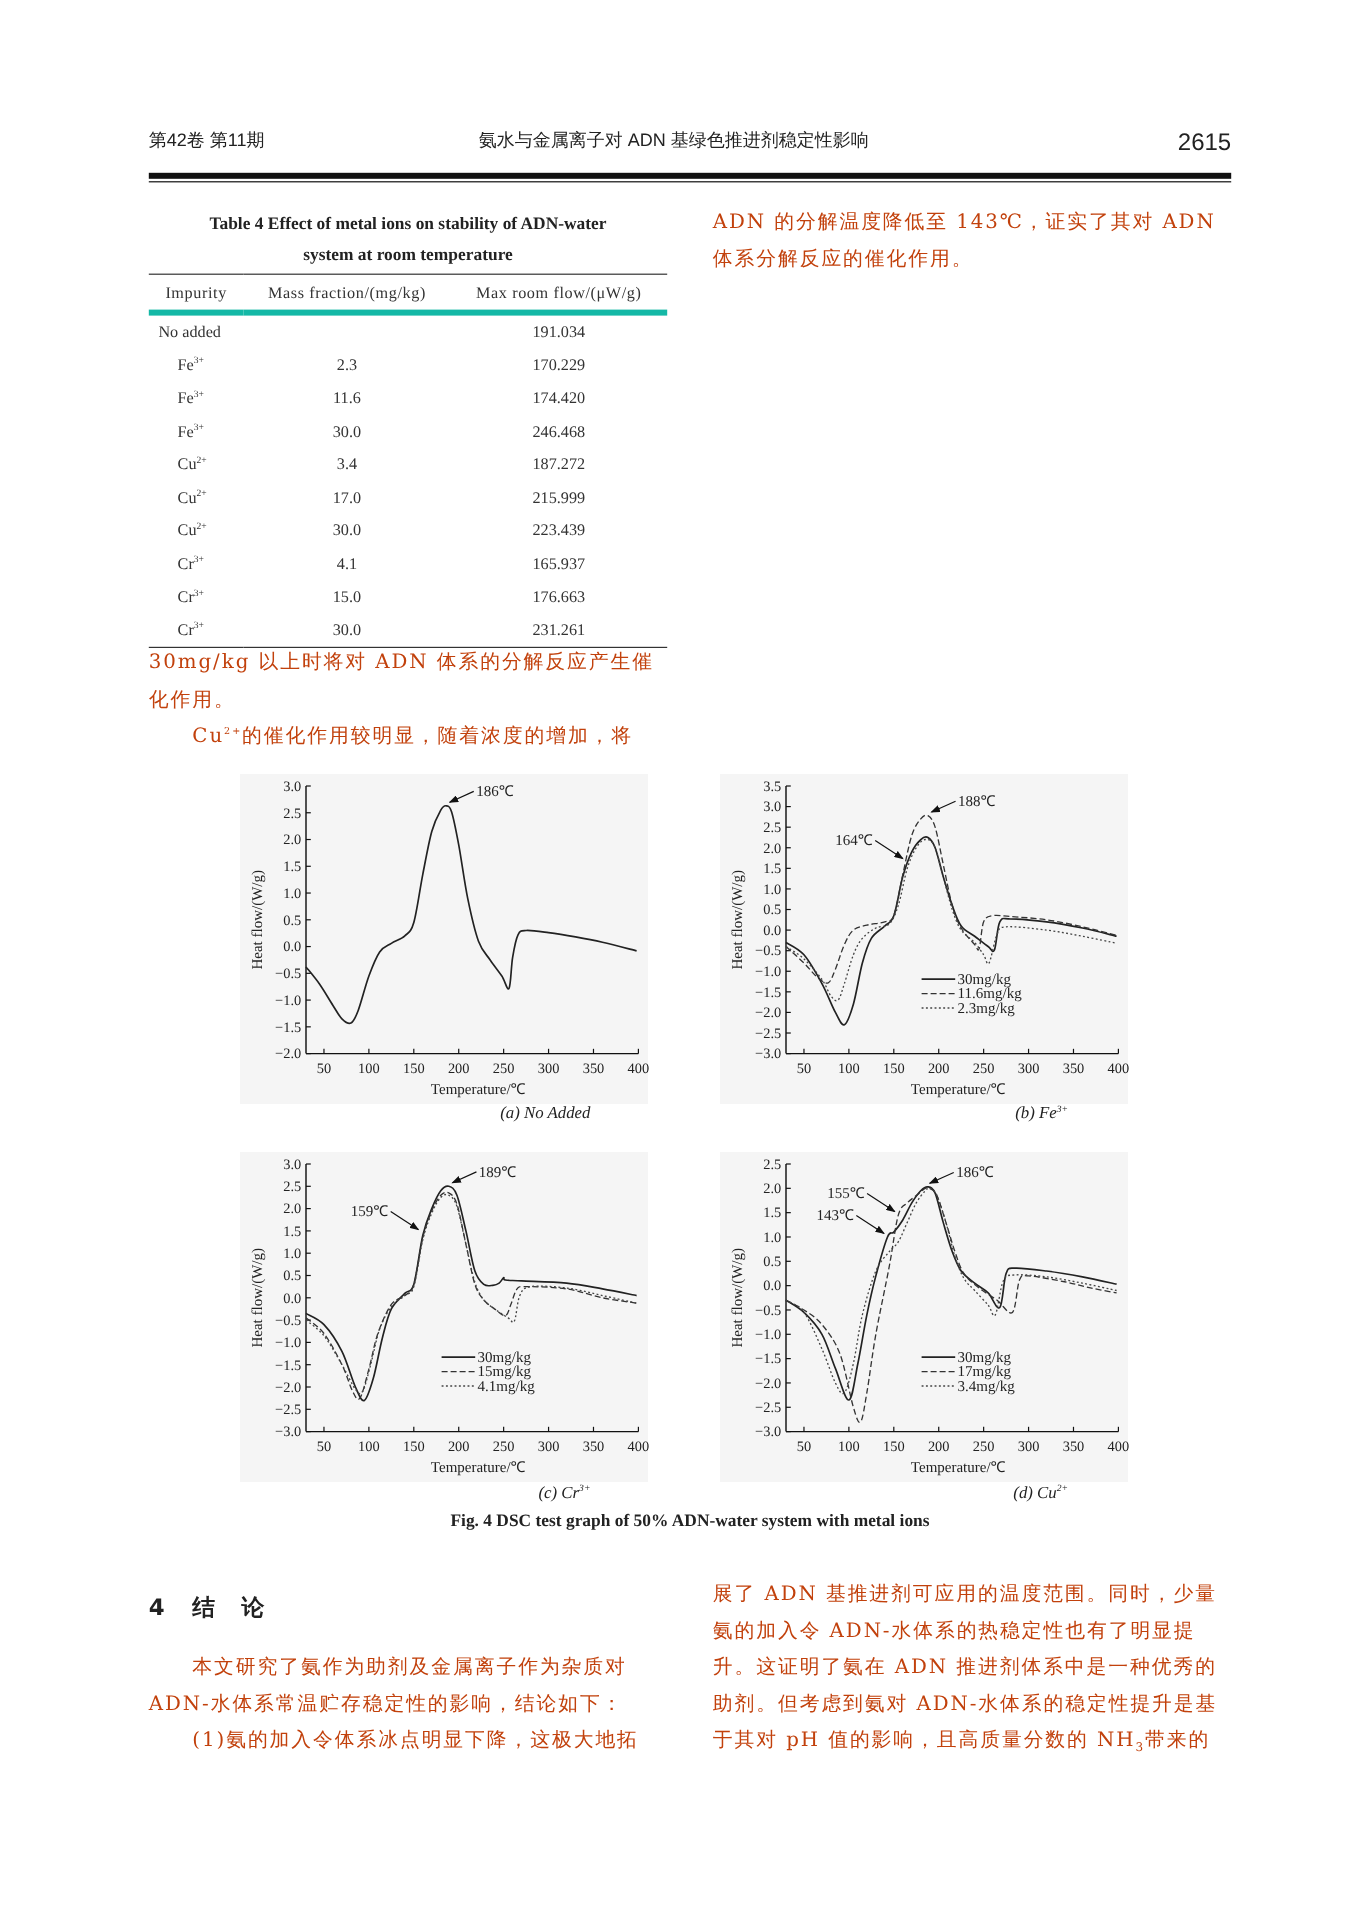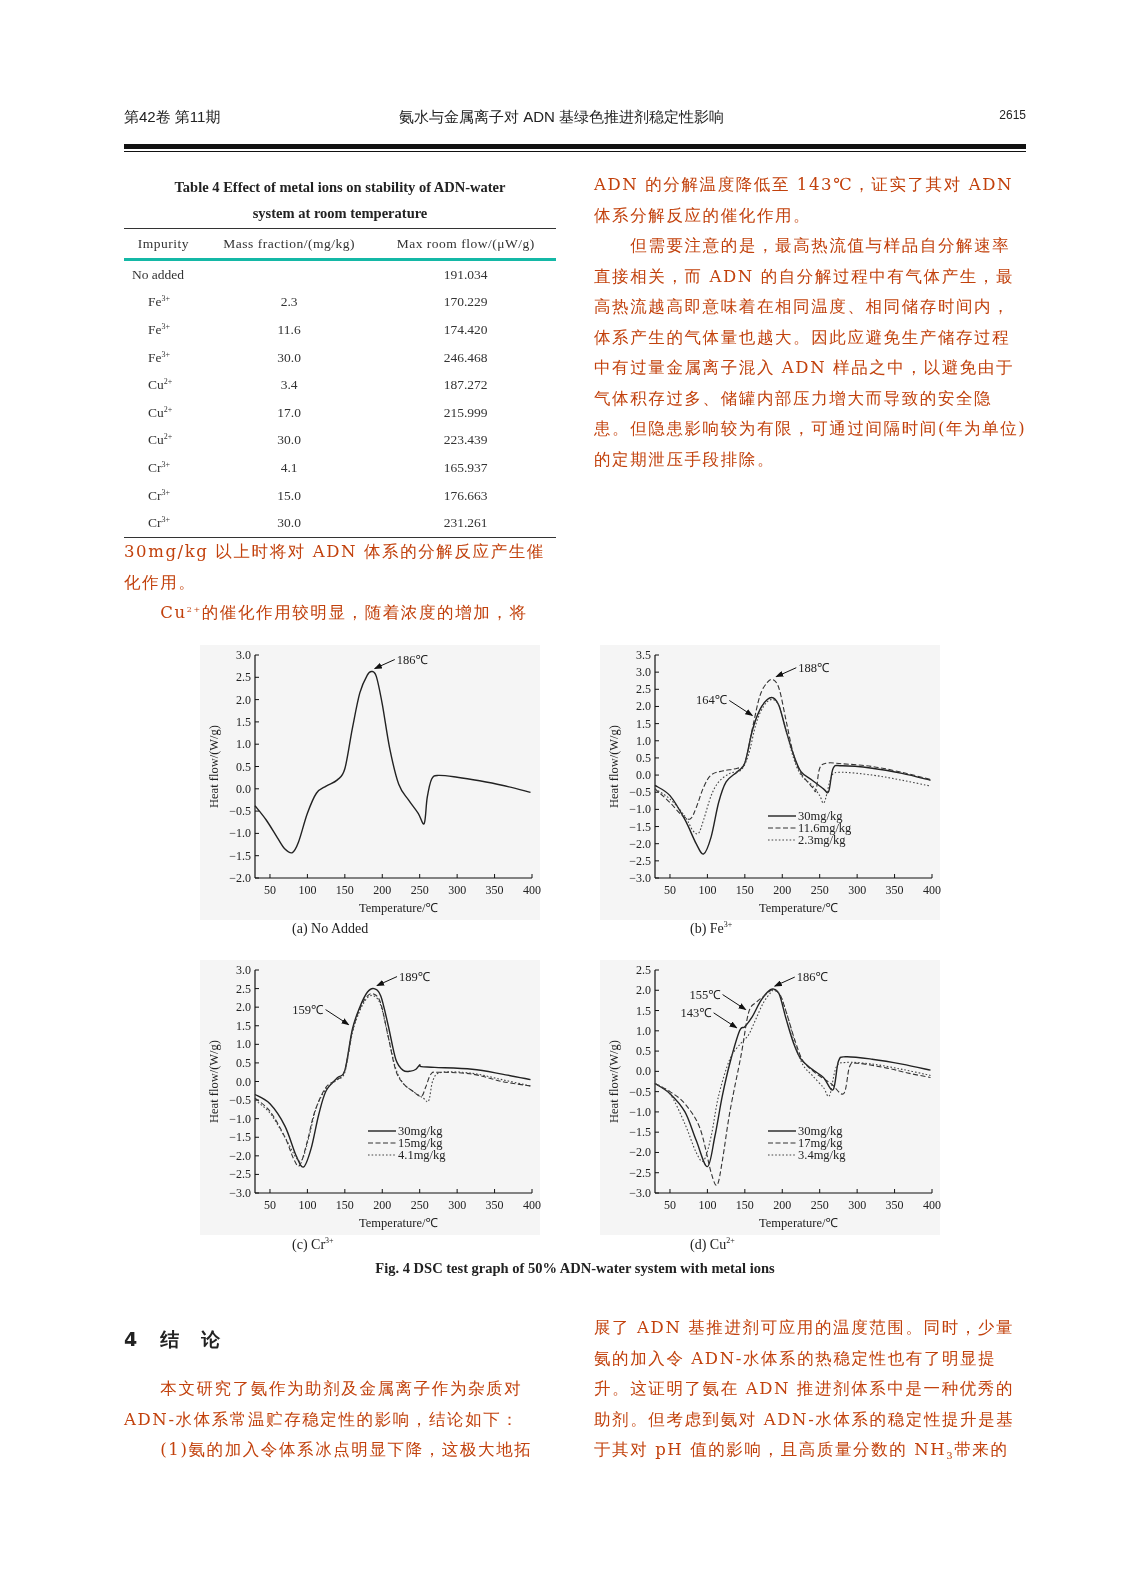--- a/index.html
+++ b/index.html
@@ -2,45 +2,45 @@
 <html><head>
 <meta charset="utf-8">
 <style>
   html, body { margin: 0; padding: 0; background: #ffffff; }
   body { width: 1134px; height: 1591px; position: relative; overflow: hidden;
          font-family: "DejaVu Serif", "Liberation Serif", serif; color: #222; }
   .hdr { position: absolute; top: 108px; left: 124px; width: 902px; height: 22px;
          font-family: Liberation Sans, sans-serif; font-size: 15px; }
   .hdr .l { position: absolute; left: 0; top: 0; }
   .hdr .c { position: absolute; left: 275px; top: 0; }
-  .hdr .r { position: absolute; right: 0; top: 0; font-size: 12px; }
+  .hdr .r { position: absolute; right: 0; top: 0; font-size: 20px; }
   .rule1 { position: absolute; top: 144px; left: 124px; width: 902px; height: 5px; background: #111; }
   .rule2 { position: absolute; top: 151px; left: 124px; width: 902px; height: 1px; background: #111; }
 
   .tcap { position: absolute; left: 124px; width: 432px; text-align: center;
           font-family: "Liberation Serif", serif; font-weight: bold; font-size: 14.5px; line-height: 26px; top: 174px; }
   .tbl { position: absolute; left: 124px; top: 228px; width: 432px; border-collapse: collapse;
          font-family: "Liberation Serif", serif; font-size: 13.5px; color: #333; }
-  .tbl th { font-weight: normal; height: 27px; border-top: 1.5px solid #333; border-bottom: 3px solid #14b8a6; letter-spacing: 0.5px; }
+  .tbl th { font-weight: normal; height: 27px; border-top: 1.5px solid #333; border-bottom: 5px solid #14b8a6; letter-spacing: 0.5px; }
   .tbl td { height: 25.6px; text-align: center; }
   .tbl tr.last td { border-bottom: 1.5px solid #333; }
   .tbl td.imp { text-align: left; padding-left: 24px; }
   .tbl td.imp.na { padding-left: 8px; }
   sup { font-size: 8px; vertical-align: super; line-height: 0; }
 
   .para { position: absolute; font-size: 16.5px; line-height: 30.5px; letter-spacing: 1.6px; color: #c2410c; margin: 0; }
   .para p { margin: 0; }
   .ind { text-indent: 2.2em; }
 
   .fig { position: absolute; }
   .fig svg { overflow: visible; }
   .tick { font-family: "Liberation Serif", serif; font-size: 12px; fill: #222; }
   .axlab { font-family: "Liberation Serif", serif; font-size: 12.5px; fill: #222; }
   .annot { font-family: "Liberation Serif", serif; font-size: 12.5px; fill: #222; }
-  .subcap { position: absolute; font-family: "Liberation Serif", serif; font-size: 14px; text-align: left; width: 200px; }
+  .subcap { position: absolute; font-family: "Liberation Serif", serif; font-size: 14px; text-align: right; width: 200px; font-style: italic; }
   .figcap { position: absolute; left: 124px; width: 902px; top: 1260px; text-align: center;
             font-family: "Liberation Serif", serif; font-weight: bold; font-size: 14.5px; }
   .sec { position: absolute; left: 124px; top: 1327px; font-family: "DejaVu Sans", sans-serif; font-weight: bold; font-size: 19px; letter-spacing: 1px; }
   .sec .n { margin-right: 22px; }
   .sec .t { letter-spacing: 22px; }
 </style>
 </head>
 <body>
 
 <div class="hdr">
@@ -117,21 +117,20 @@
     </tbody>
 </table>
 
 <div class="para" style="left:124px; top:537px; width:434px;">
   <p>30mg/kg 以上时将对 ADN 体系的分解反应产生催化作用。</p>
   <p class="ind"><span>Cu</span><sup>2+</sup><span>的催化作用较明显，随着浓度的增加，将</span></p>
 </div>
 
 <div class="para" style="left:594px; top:170px; width:434px;">
   <p>ADN 的分解温度降低至 143℃，证实了其对 ADN 体系分解反应的催化作用。</p>
-  <p class="ind">但需要注意的是，最高热流值与样品自分解速率直接相关，而 ADN 的自分解过程中有气体产生，最高热流越高即意味着在相同温度、相同储存时间内，体系产生的气体量也越大。因此应避免生产储存过程中有过量金属离子混入 ADN 样品之中，以避免由于气体积存过多、储罐内部压力增大而导致的安全隐患。但隐患影响较为有限，可通过间隔时间(年为单位)的定期泄压手段排除。</p>
 </div>
 
 <div class="fig" id="fig-a" style="left:200px; top:645px;"><svg width="340" height="275">
       <rect x="0" y="0" width="340" height="275" fill="#f5f5f5"></rect>
       <line x1="55" y1="10" x2="55" y2="233" stroke="#111" stroke-width="1.2"></line>
       <line x1="55" y1="233" x2="332" y2="233" stroke="#111" stroke-width="1.2"></line>
       <line x1="55" y1="233" x2="59" y2="233" stroke="#111" stroke-width="1"></line>
       <text x="51" y="237" text-anchor="end" class="tick">−2.0</text>
       <line x1="55" y1="210.7" x2="59" y2="210.7" stroke="#111" stroke-width="1"></line>
       <text x="51" y="214.7" text-anchor="end" class="tick">−1.5</text>

